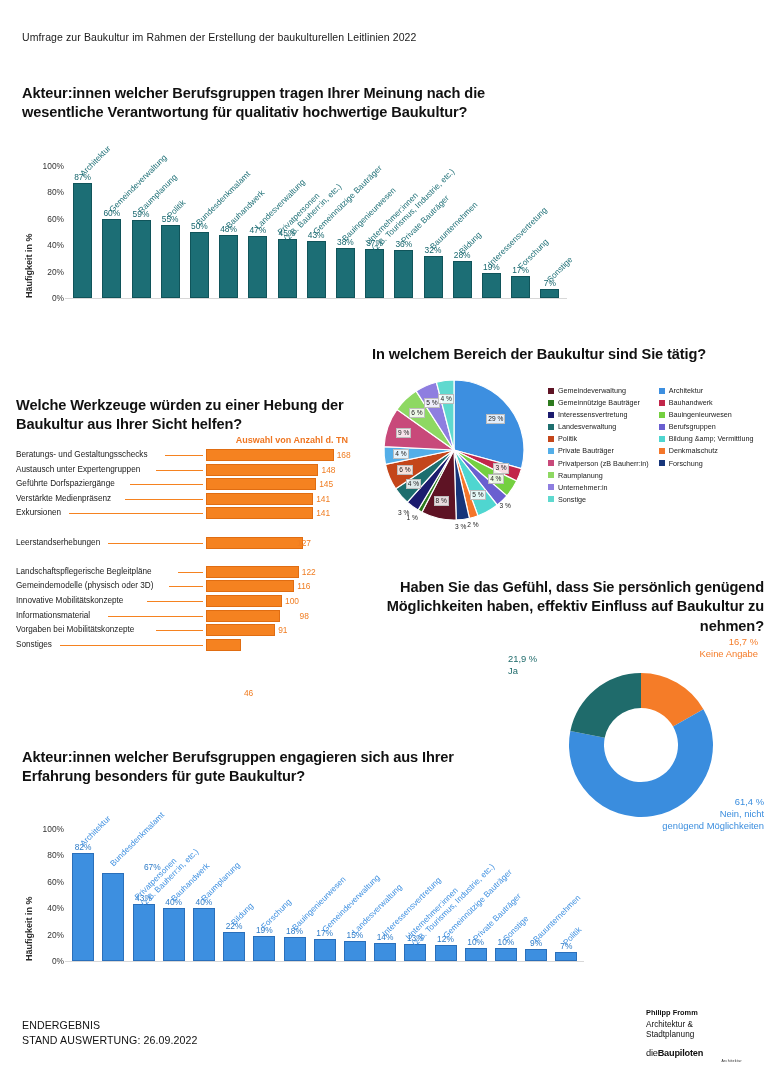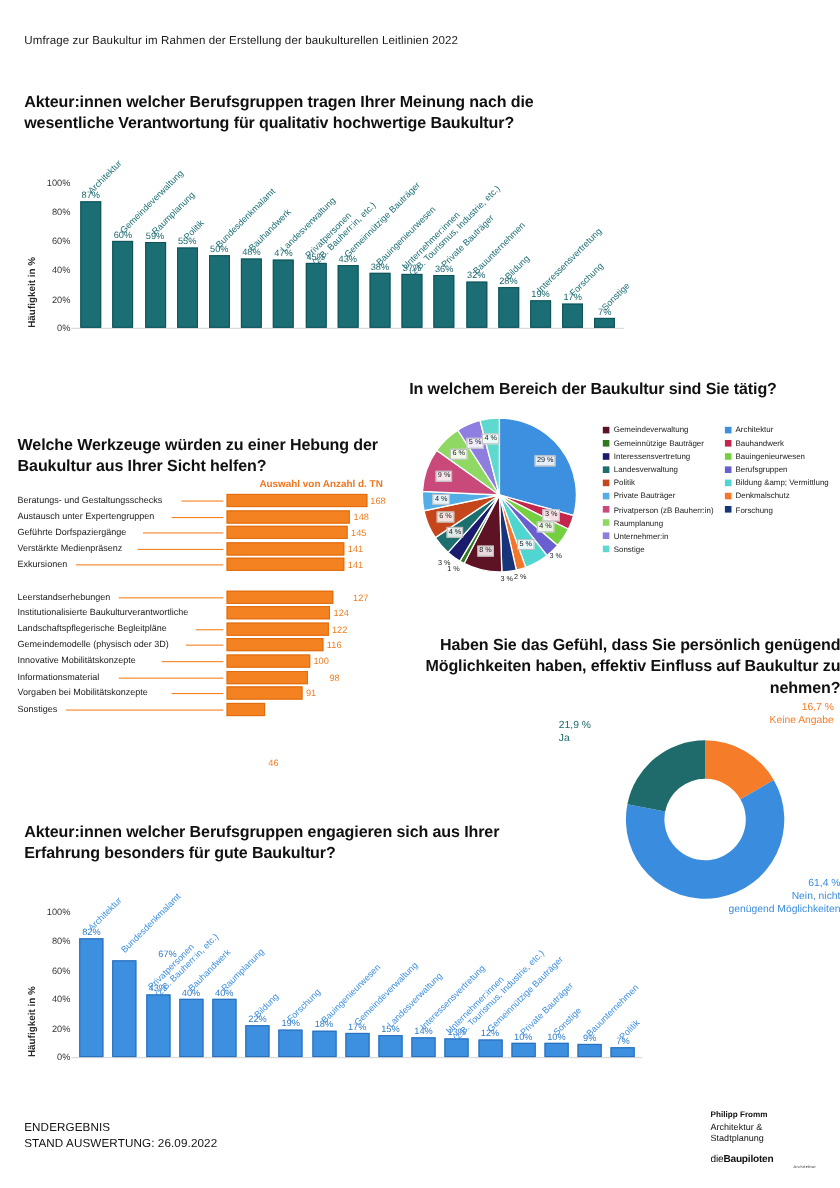--- a/index.html
+++ b/index.html
@@ -231,27 +231,21 @@
       <div class="hrow" style="top: 58.4px;">
         <div class="hlabel">Exkursionen</div>
         <div class="hleader" style="left: 52.85px; width: 134.15px;"></div>
         <div class="hbar" style="left: 190px; width: 107.16px;"></div>
         <div class="hval" style="left: 300.16px;">141</div>
       </div>
       <div class="hrow" style="top: 87.6px;">
         <div class="hlabel">Leerstandserhebungen</div>
         <div class="hleader" style="left: 92px; width: 95px;"></div>
         <div class="hbar" style="left: 190px; width: 96.52px;"></div>
-        <div class="hval" style="left: 305px;">127</div>
-      </div>
-      <div class="hrow" style="top: 102.2px;">
-        <div class="hlabel">Institutionalisierte Baukulturverantwortliche</div>
-        <div class="hleader" style="left: 200.75px; width: 2px;"></div>
-        <div class="hbar" style="left: 190px; width: 94.24px;"></div>
-        <div class="hval" style="left: 287.24px;">124</div>
+        <div class="hval" style="left: 281px;">127</div>
       </div>
       <div class="hrow" style="top: 116.8px;">
         <div class="hlabel">Landschaftspflegerische Begleitpläne</div>
         <div class="hleader" style="left: 161.6px; width: 25.4px;"></div>
         <div class="hbar" style="left: 190px; width: 92.72px;"></div>
         <div class="hval" style="left: 285.72px;">122</div>
       </div>
       <div class="hrow" style="top: 131.4px;">
         <div class="hlabel">Gemeindemodelle (physisch oder 3D)</div>
         <div class="hleader" style="left: 152.9px; width: 34.1px;"></div>

